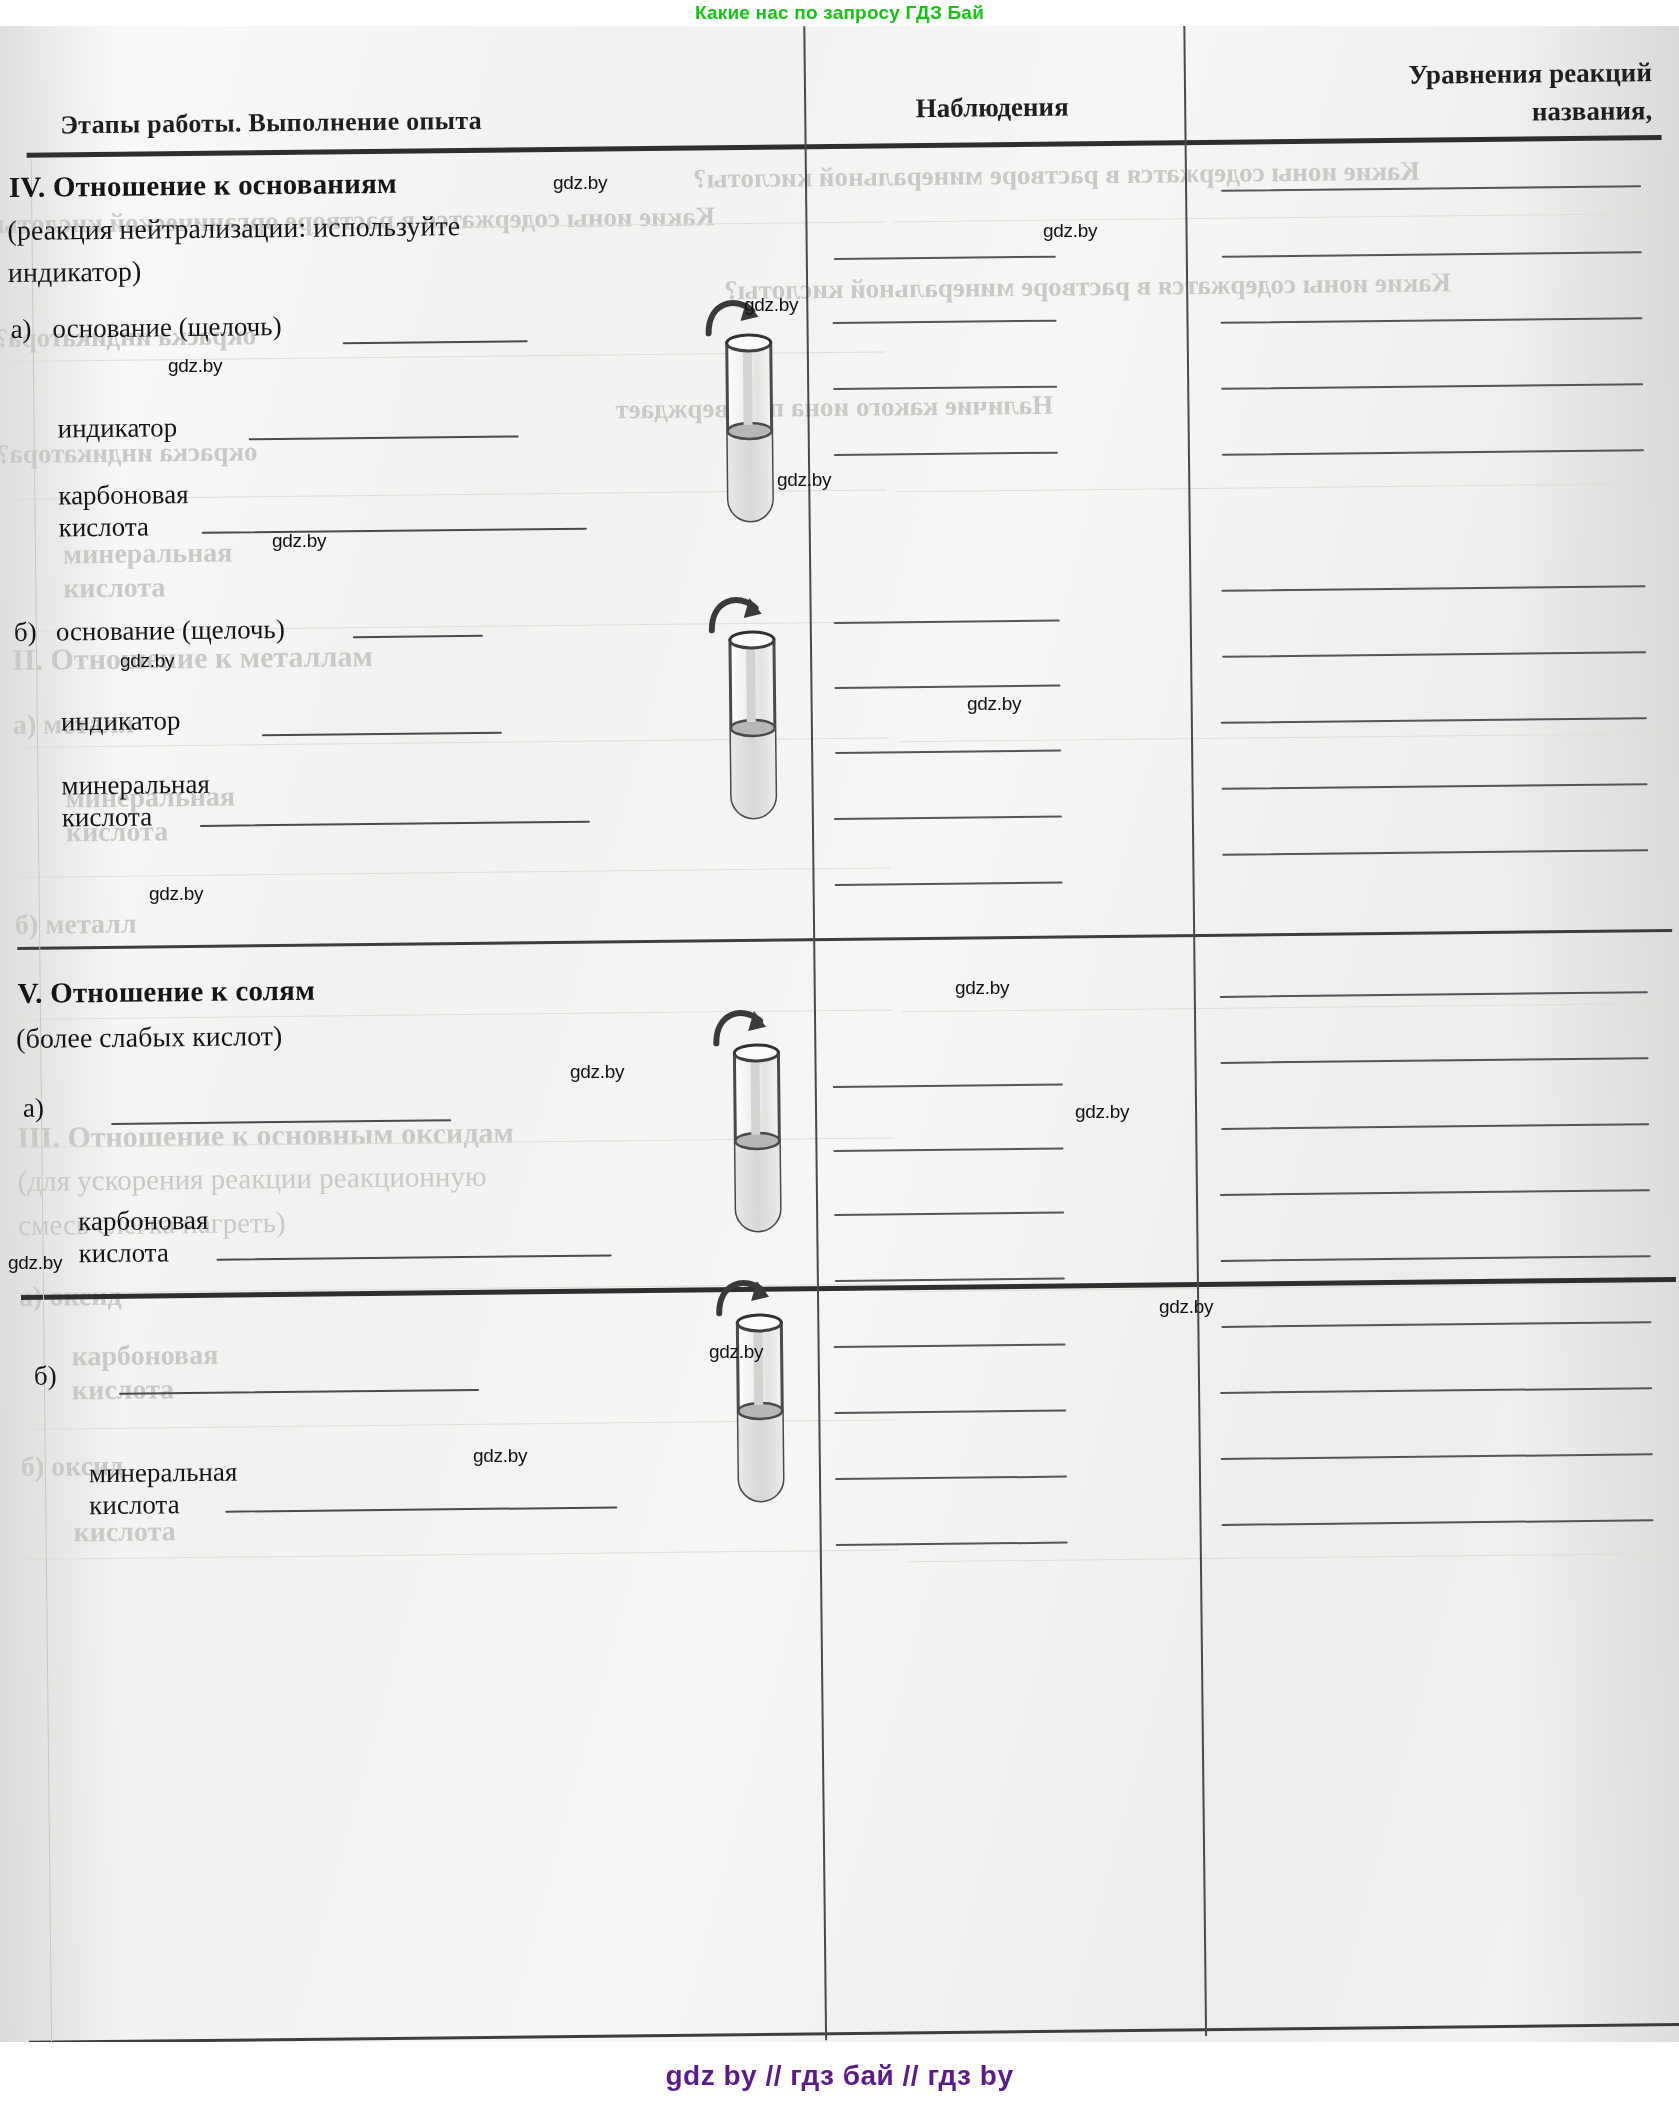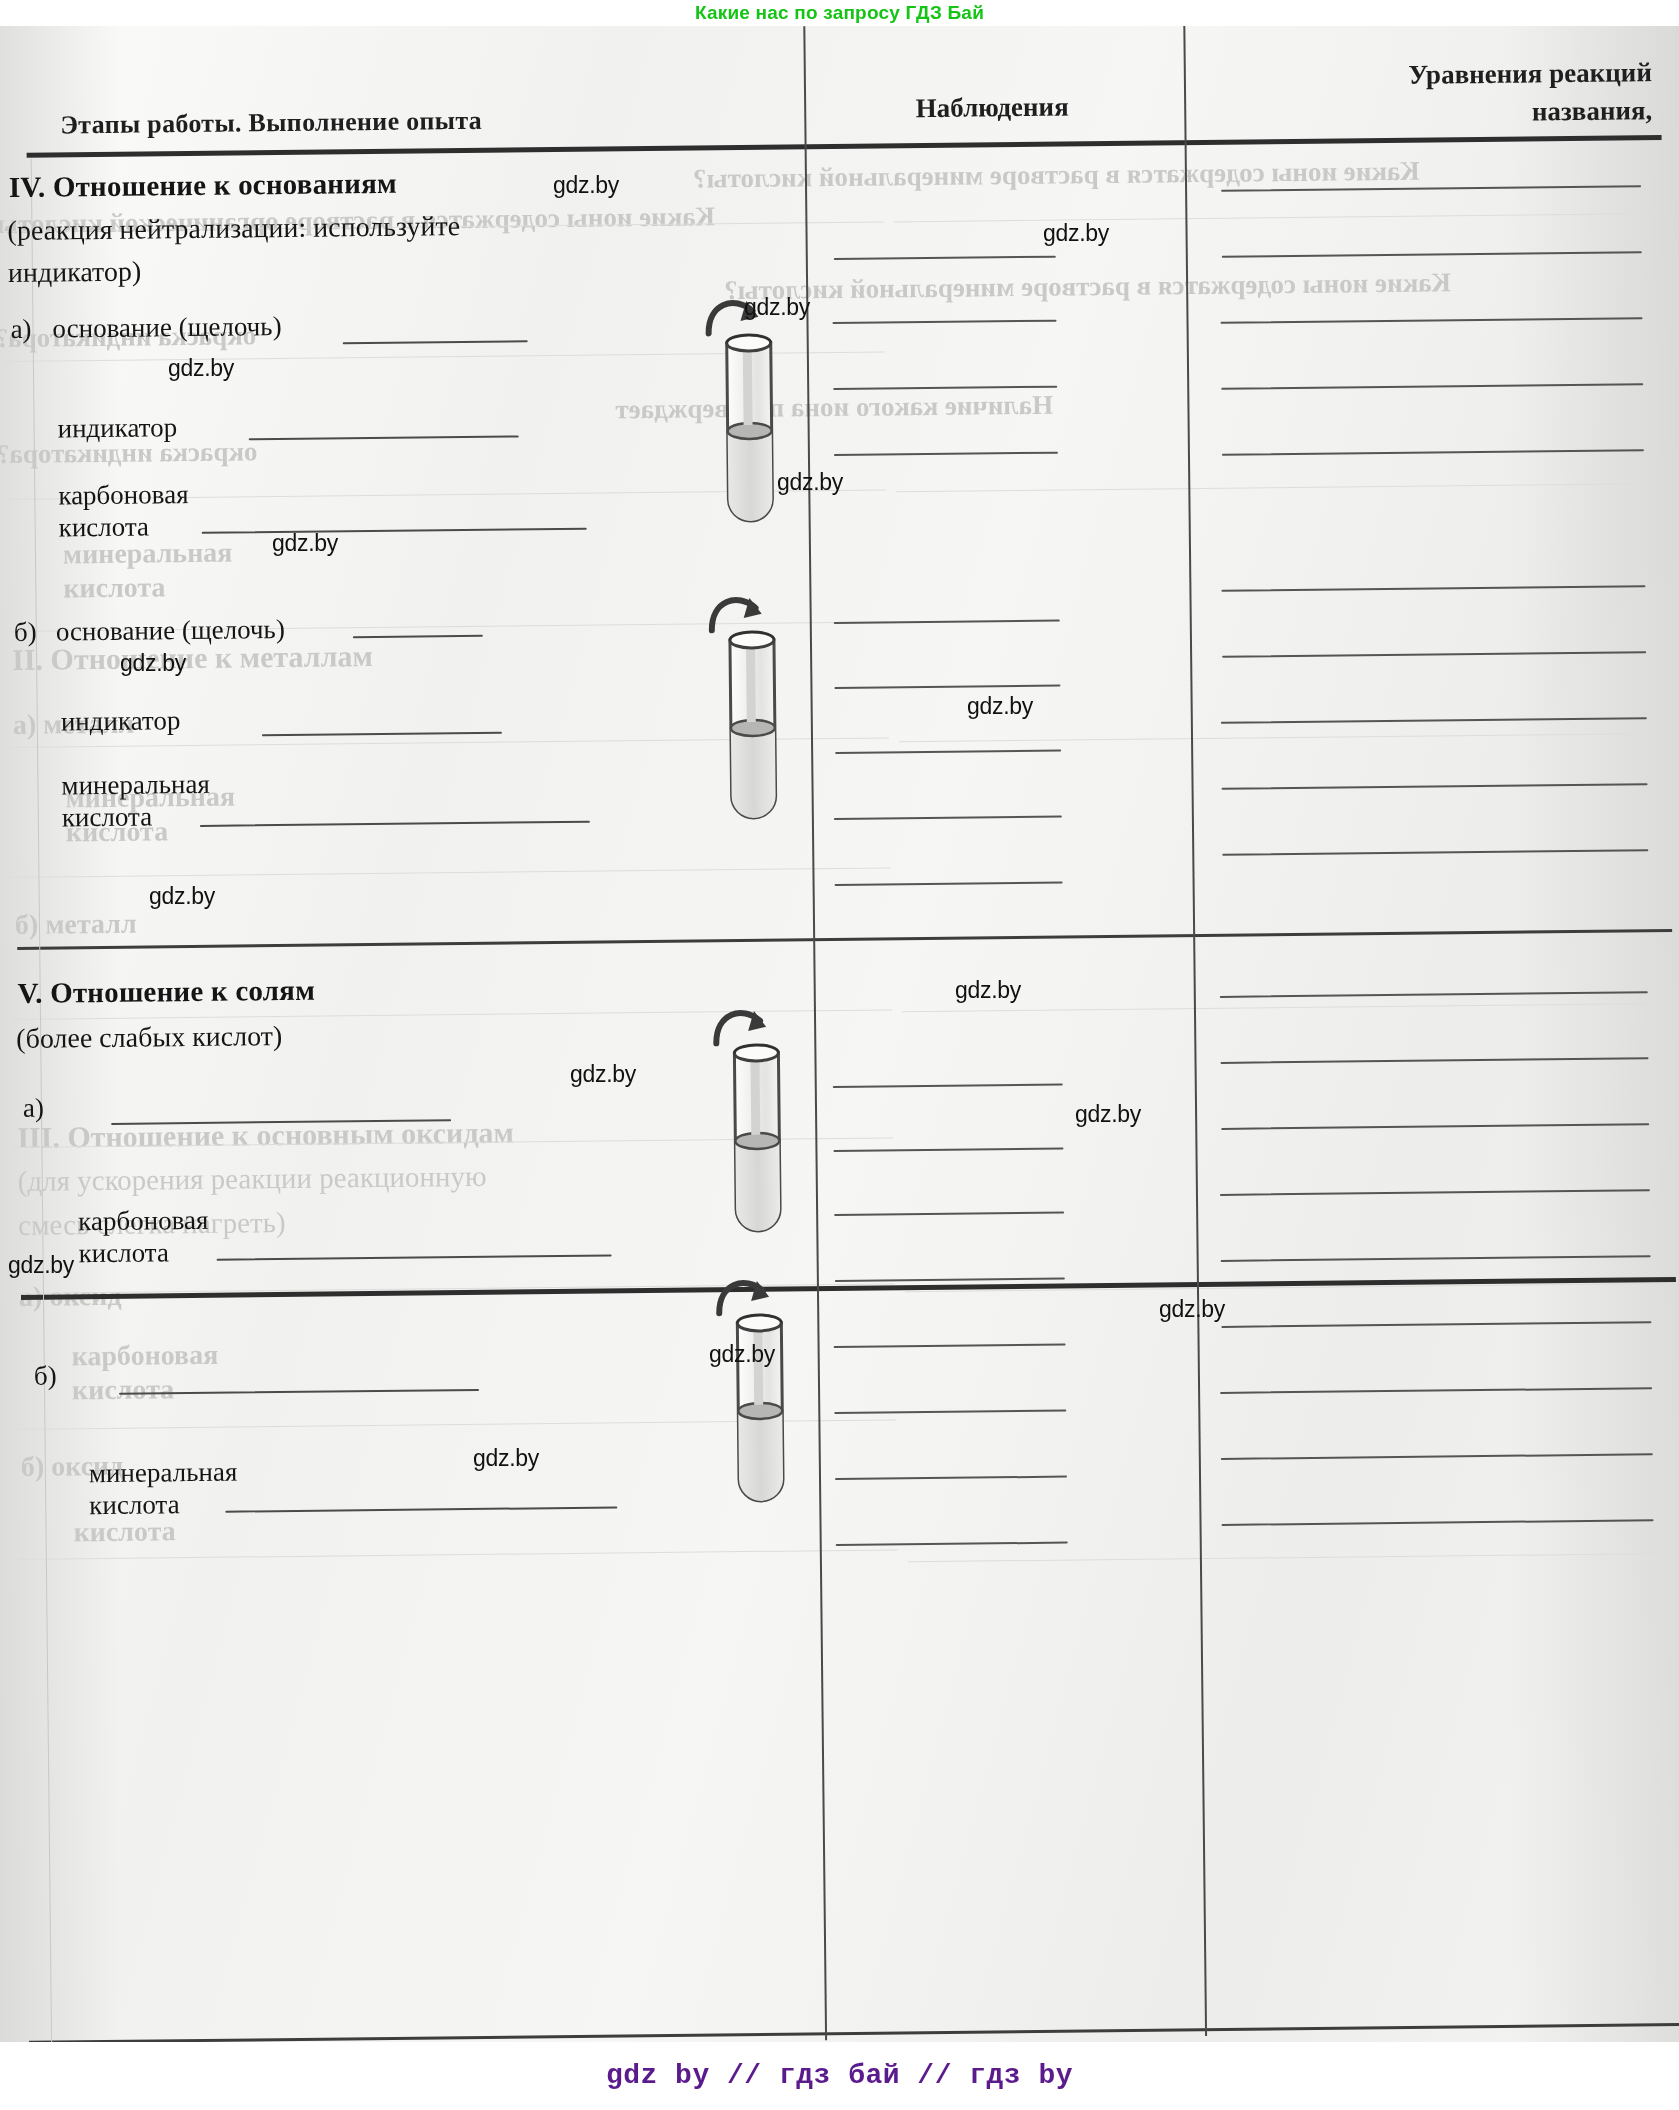--- a/index.html
+++ b/index.html
@@ -88,31 +88,31 @@
   
   .ghostrule{position:absolute;height:1px;background:#dddddb;}
 
   
   .tube{position:absolute;}
 
   
   .wm{
     position:absolute;
     font-family:"Liberation Sans", sans-serif;
-    font-size:23px;color:#111;font-weight:400;
+    font-size:19px;color:#111;font-weight:400;
     white-space:nowrap;z-index:30;
     letter-spacing:-.3px;
   }
 
   
   .footer{
     position:absolute;left:0;top:2042px;width:1679px;height:68px;
     background:#ffffff;
     text-align:center;line-height:68px;
-    font-family:Liberation Mono, monospace;
+    font-family:Liberation Sans, sans-serif;
     font-size:28px;font-weight:700;color:#5c1b8c;
     letter-spacing:.5px;
     z-index:40;
   }
 </style>
 </head>
 <body>
 
 <div class="top-banner">Какие нас по запросу ГДЗ Бай</div>
 

